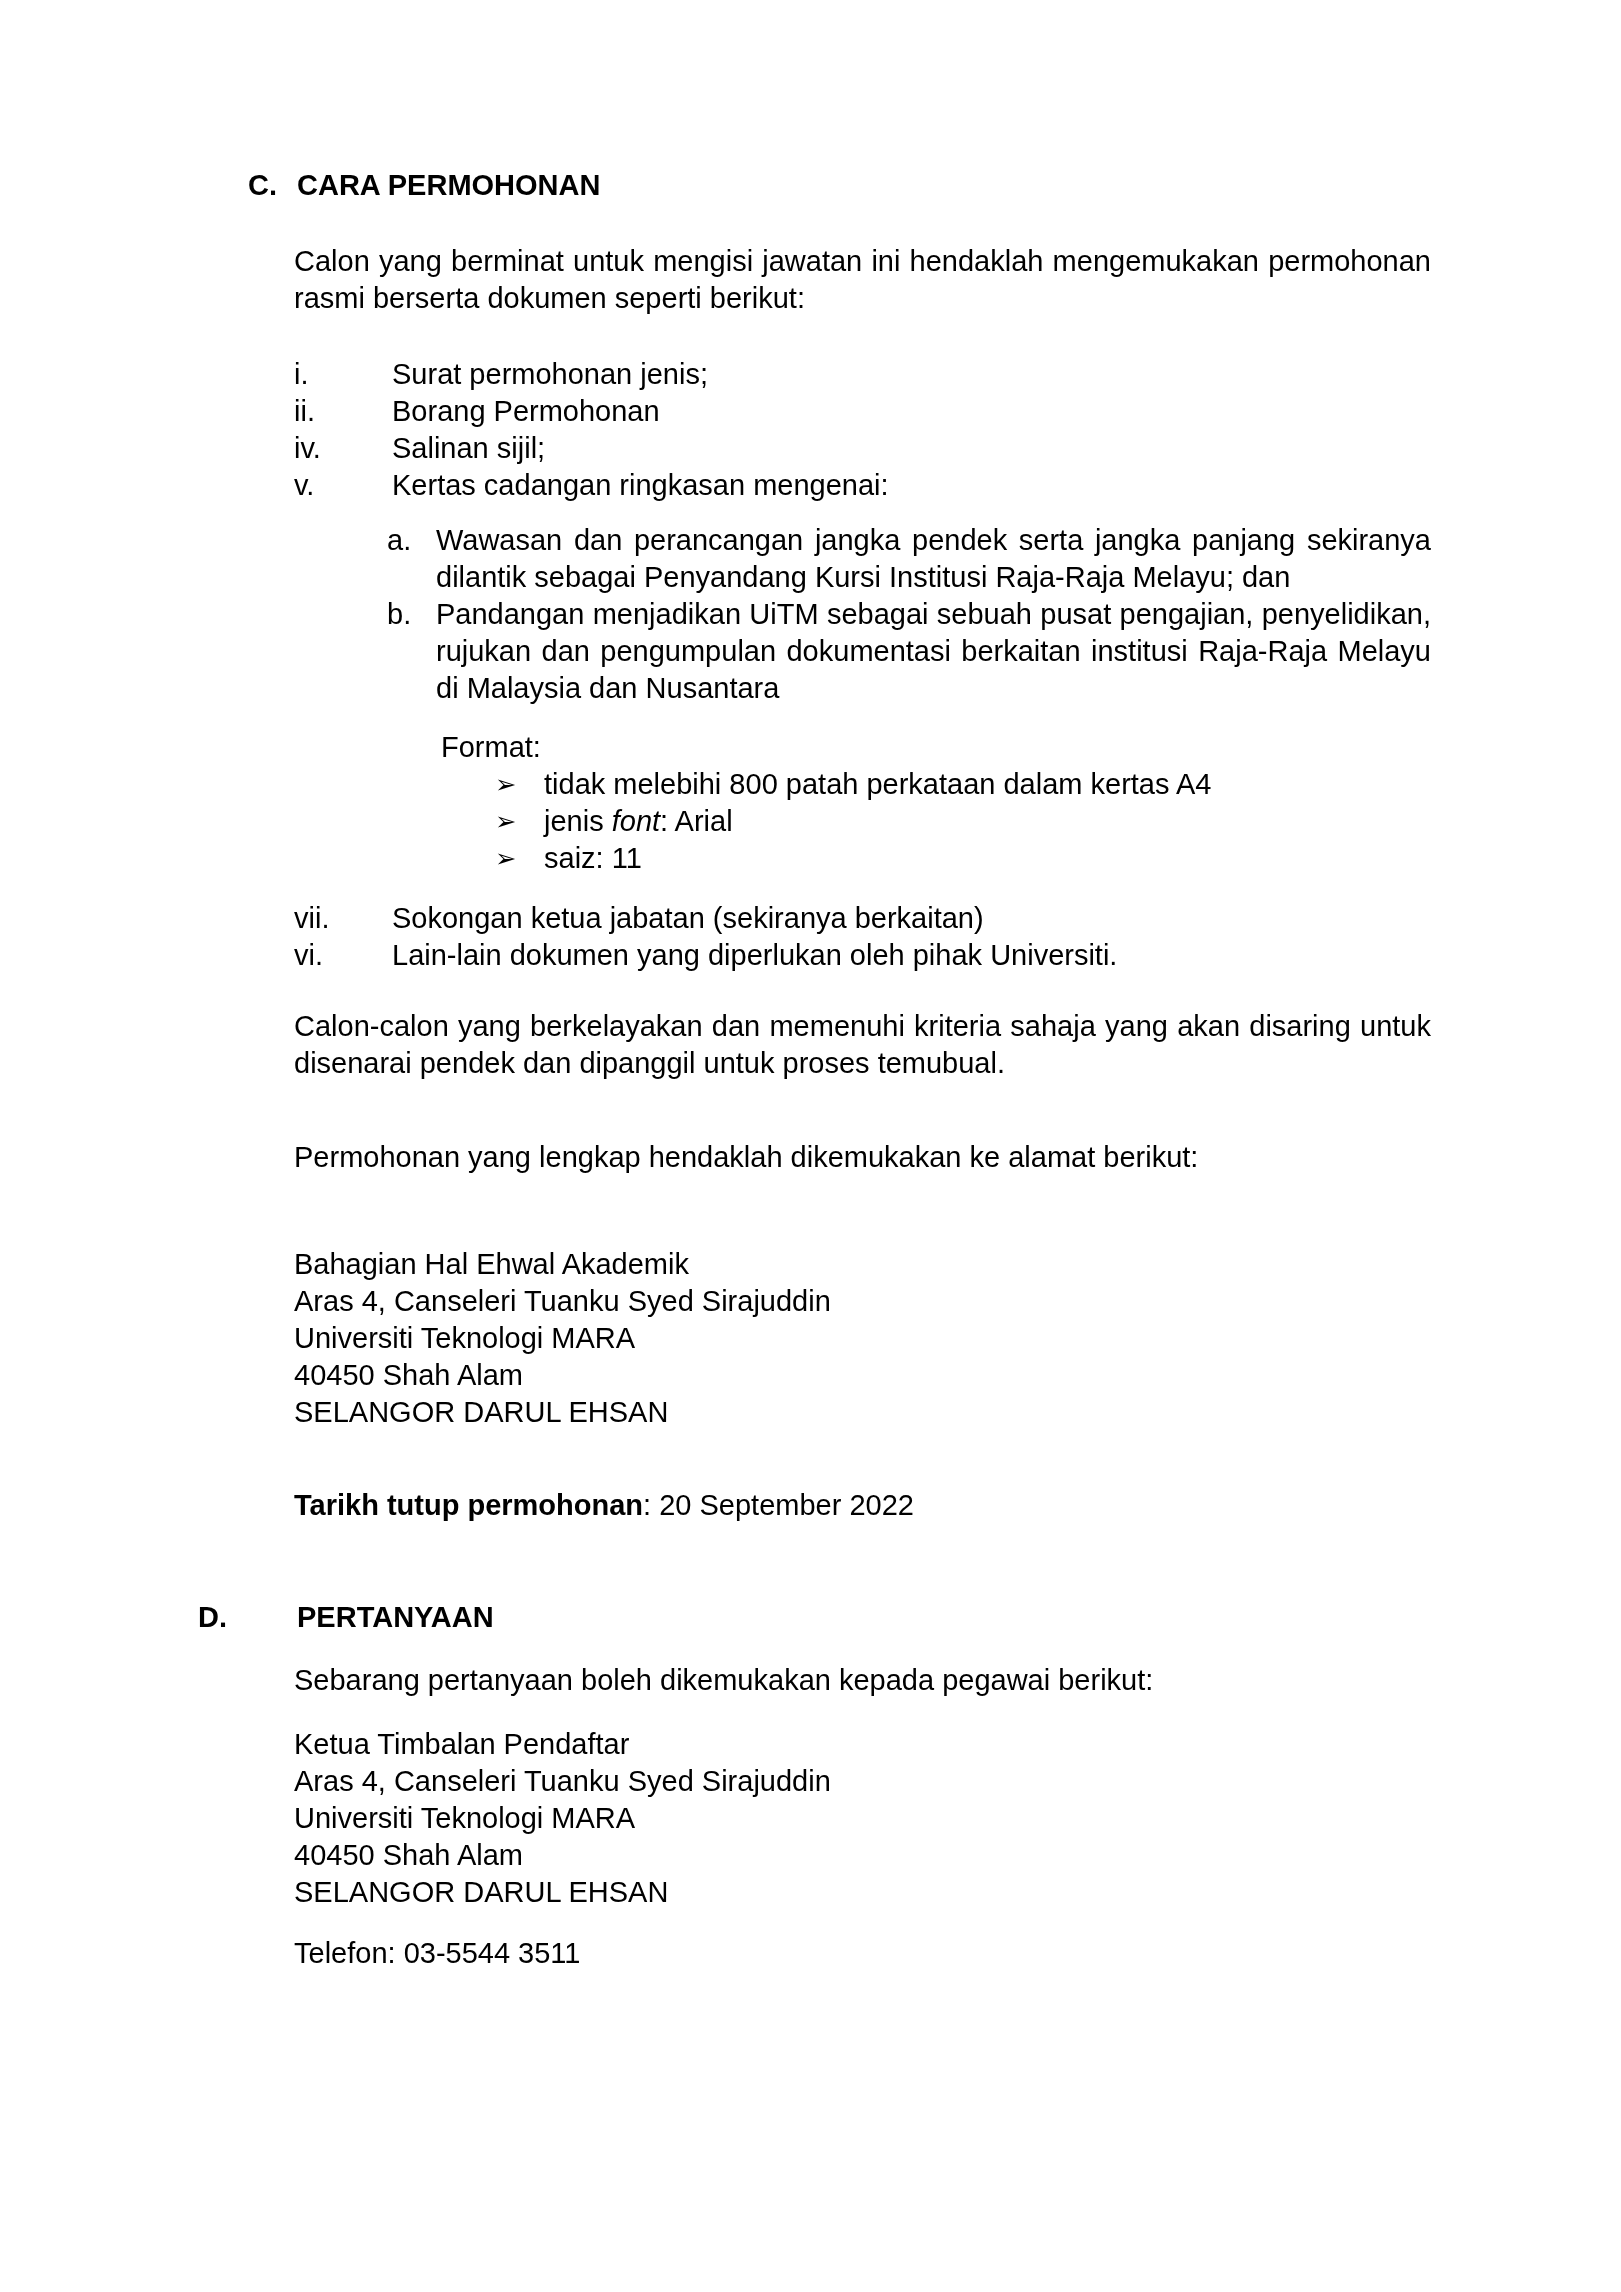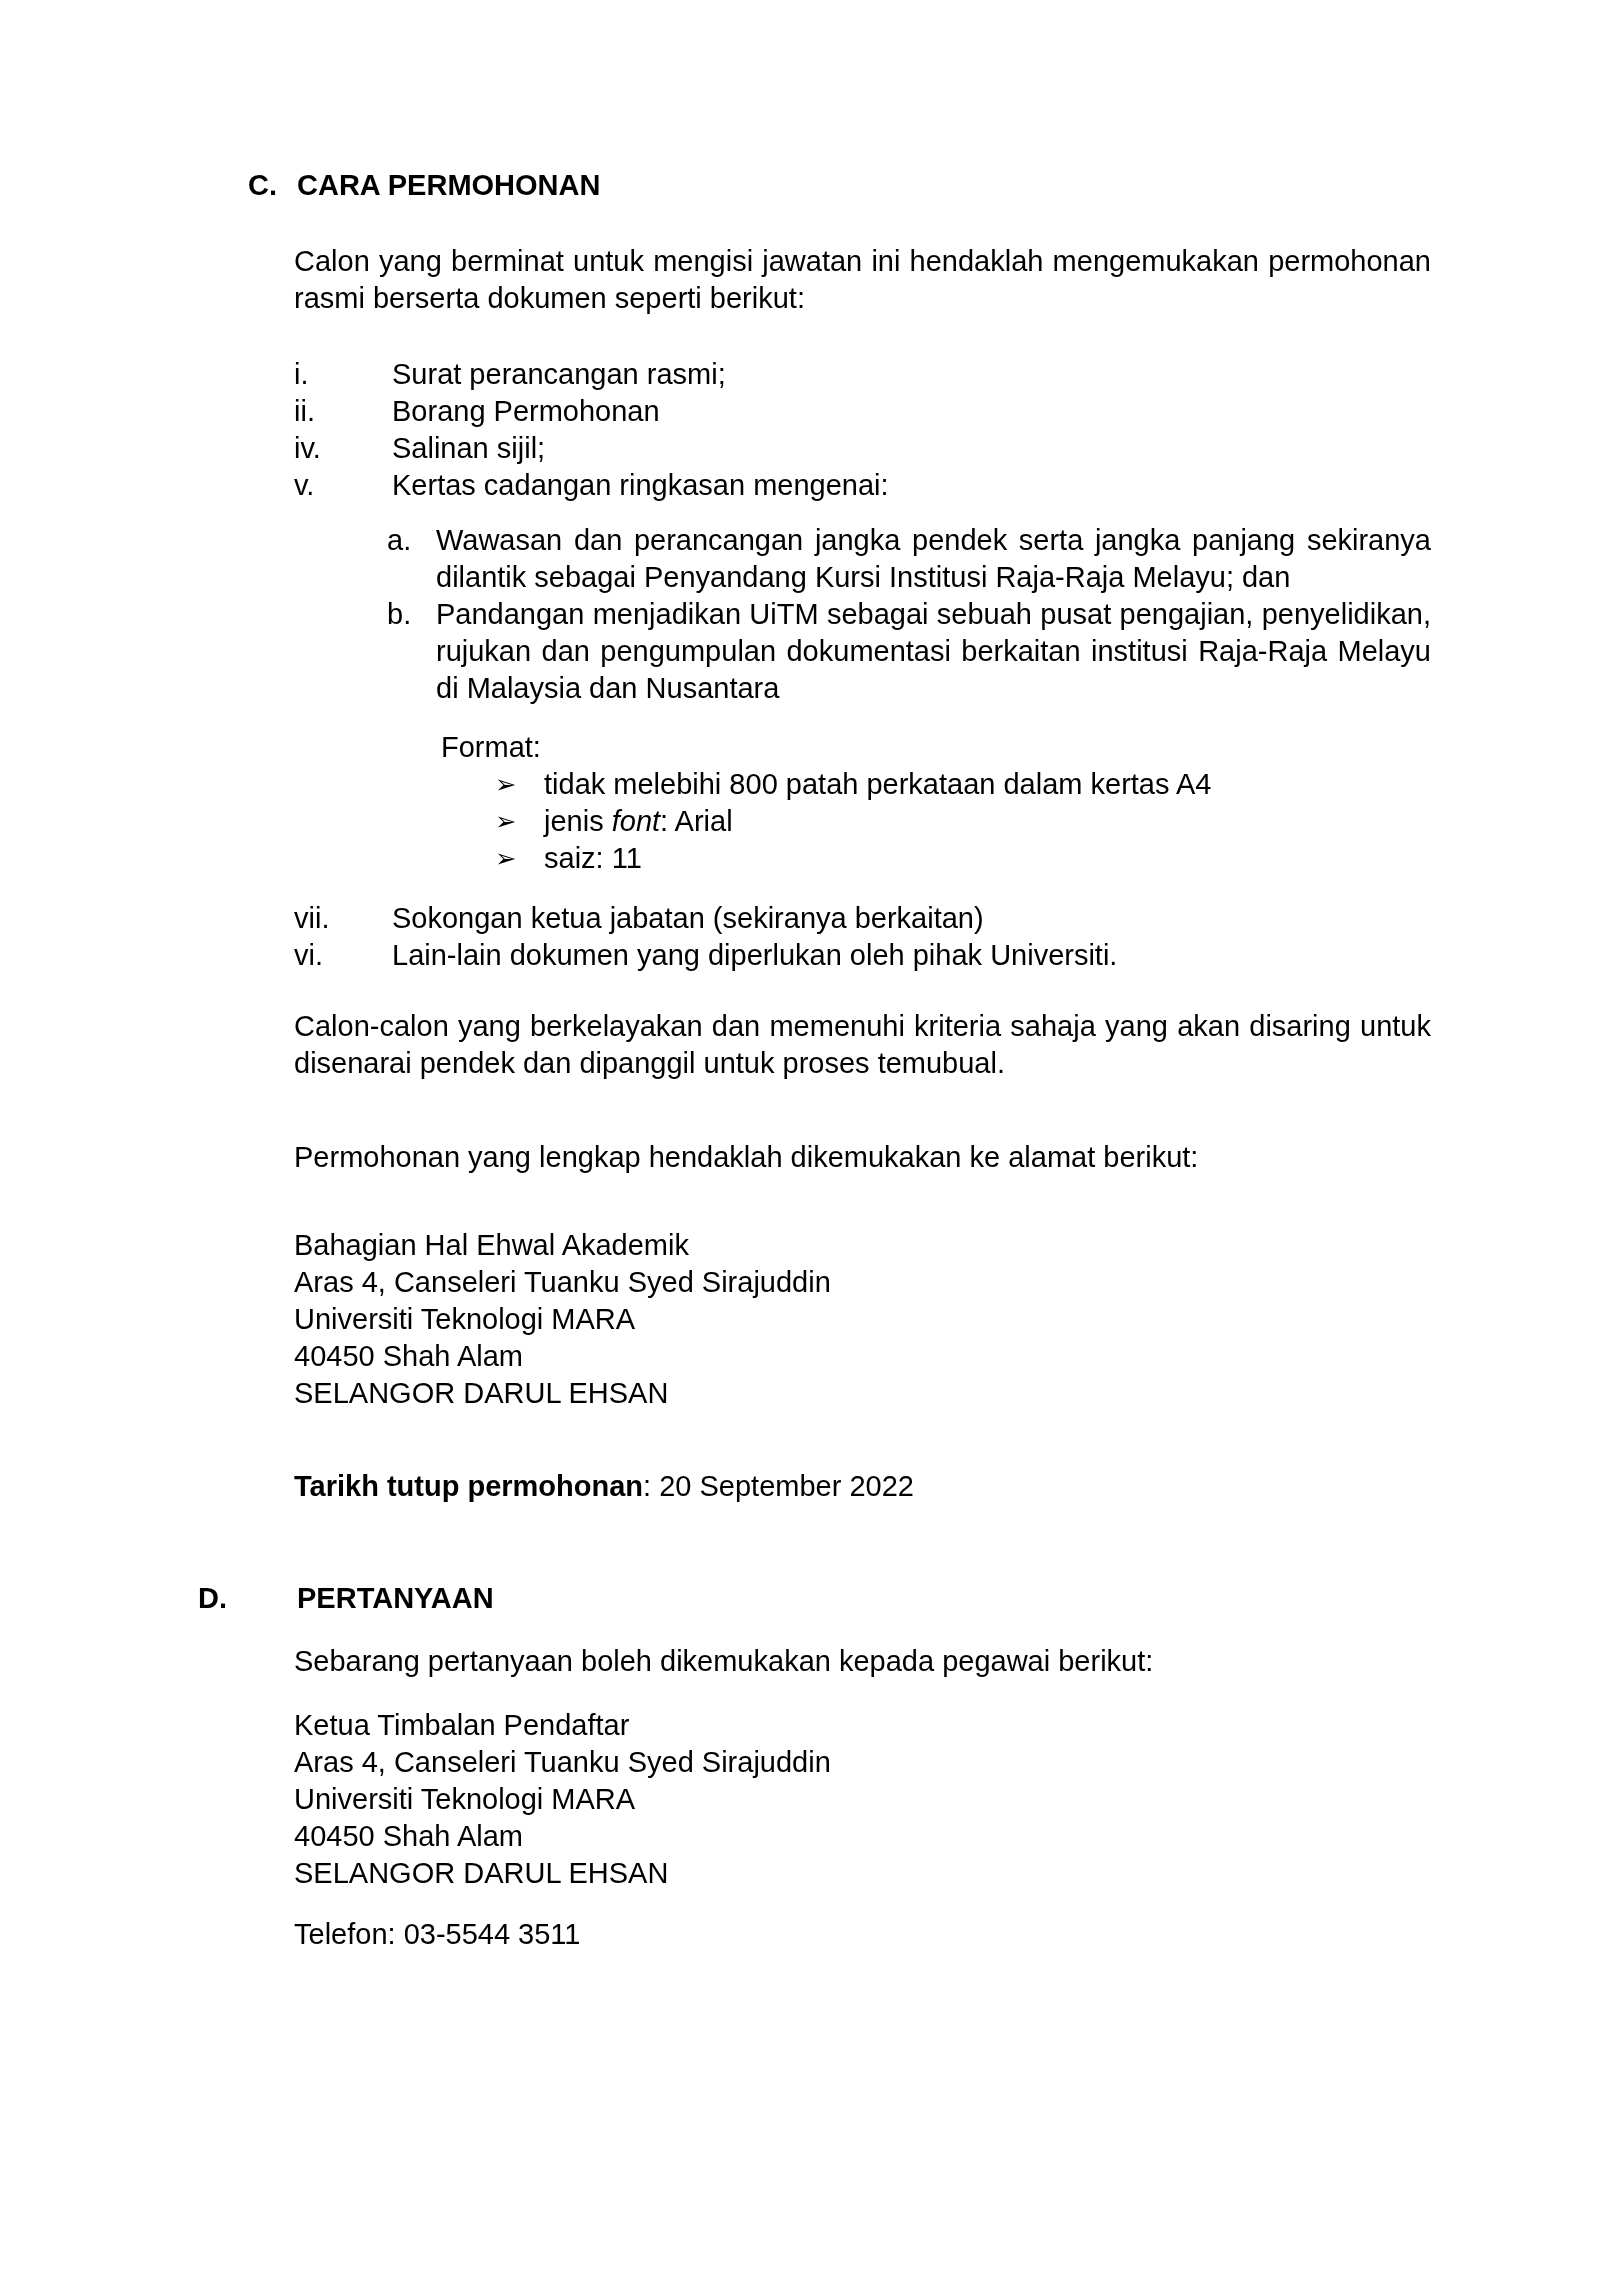--- a/index.html
+++ b/index.html
@@ -31,21 +31,21 @@
   .li-row .marker { width: 98px; flex: 0 0 98px; }
   .li-row .li-text { flex: 1; }
   .alpha-list { margin-top: 17.6px; margin-left: 93px; }
   .alpha-list .marker { width: 49px; flex: 0 0 49px; }
   .format-block { margin-top: 22.5px; margin-left: 147px; }
   .format-items { margin-left: 54px; }
   .format-items .bullet { width: 49px; flex: 0 0 49px; font-size: 25.5px; }
   .roman-list-2 { margin-top: 22.5px; }
   .para-screening { margin-top: 34px; }
   .para-submit { margin-top: 57px; }
-  .address-block { margin-top: 51px; }
+  .address-block { margin-top: 70px; }
   .deadline { margin-top: 56px; }
   .deadline .bold { font-weight: bold; }
   .intro-d { margin-top: 26.5px; }
   .contact-block { margin-top: 26.5px; }
   .phone-row { margin-top: 24.5px; display: flex; flex-direction: column; }
   .phone-part { width: 490px; flex: 0 0 490px; }
   .italic { font-style: italic; }
   .email-link { color: #14532d; text-decoration: underline; cursor: pointer; }
 </style>
 </head>
@@ -58,21 +58,21 @@
     <span class="h-title">CARA PERMOHONAN</span>
   </div>
 
   <div class="content">
 
     <p class="intro-c justify">Calon yang berminat untuk mengisi jawatan ini hendaklah mengemukakan permohonan rasmi berserta dokumen seperti berikut:</p>
 
     <div class="roman-list">
       <div class="li-row">
         <span class="marker">i.</span>
-        <span class="li-text">Surat perancangan rasmi;</span>
+        <span class="li-text">Surat permohonan jenis;</span>
       </div>
       <div class="li-row">
         <span class="marker">ii.</span>
         <span class="li-text">Borang Permohonan</span>
       </div>
       <div class="li-row">
         <span class="marker">iv.</span>
         <span class="li-text">Salinan sijil;</span>
       </div>
       <div class="li-row">

